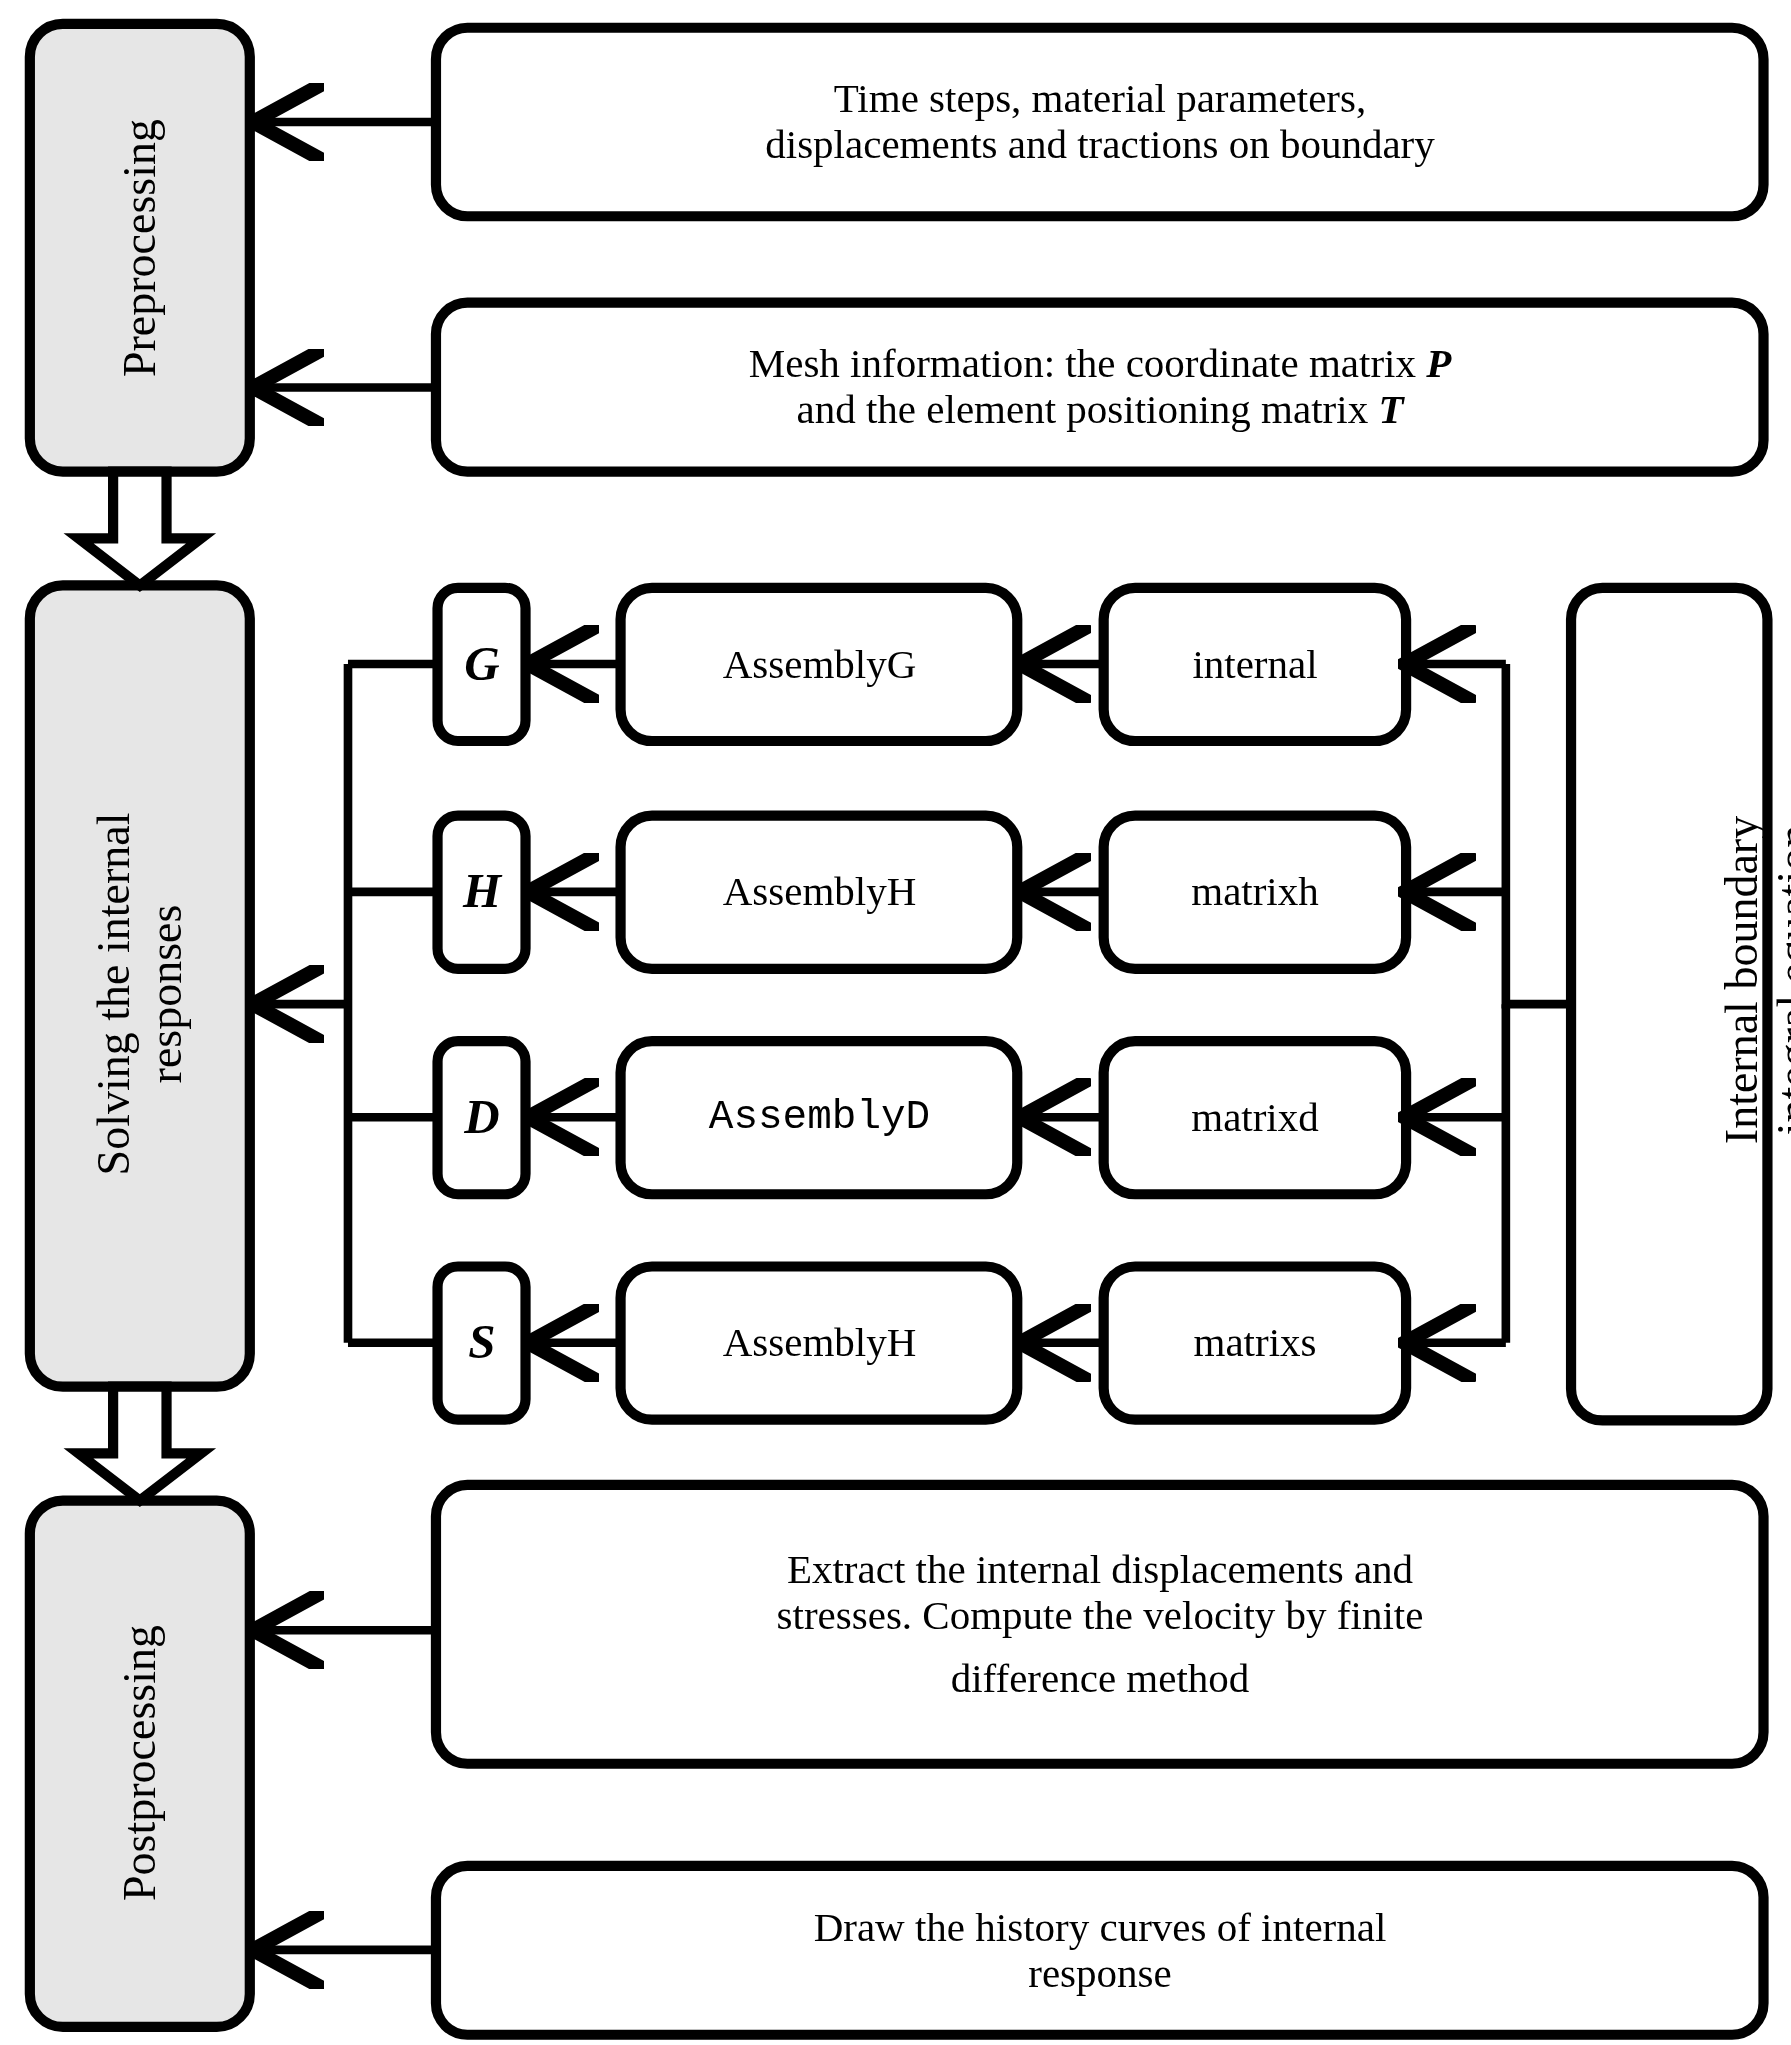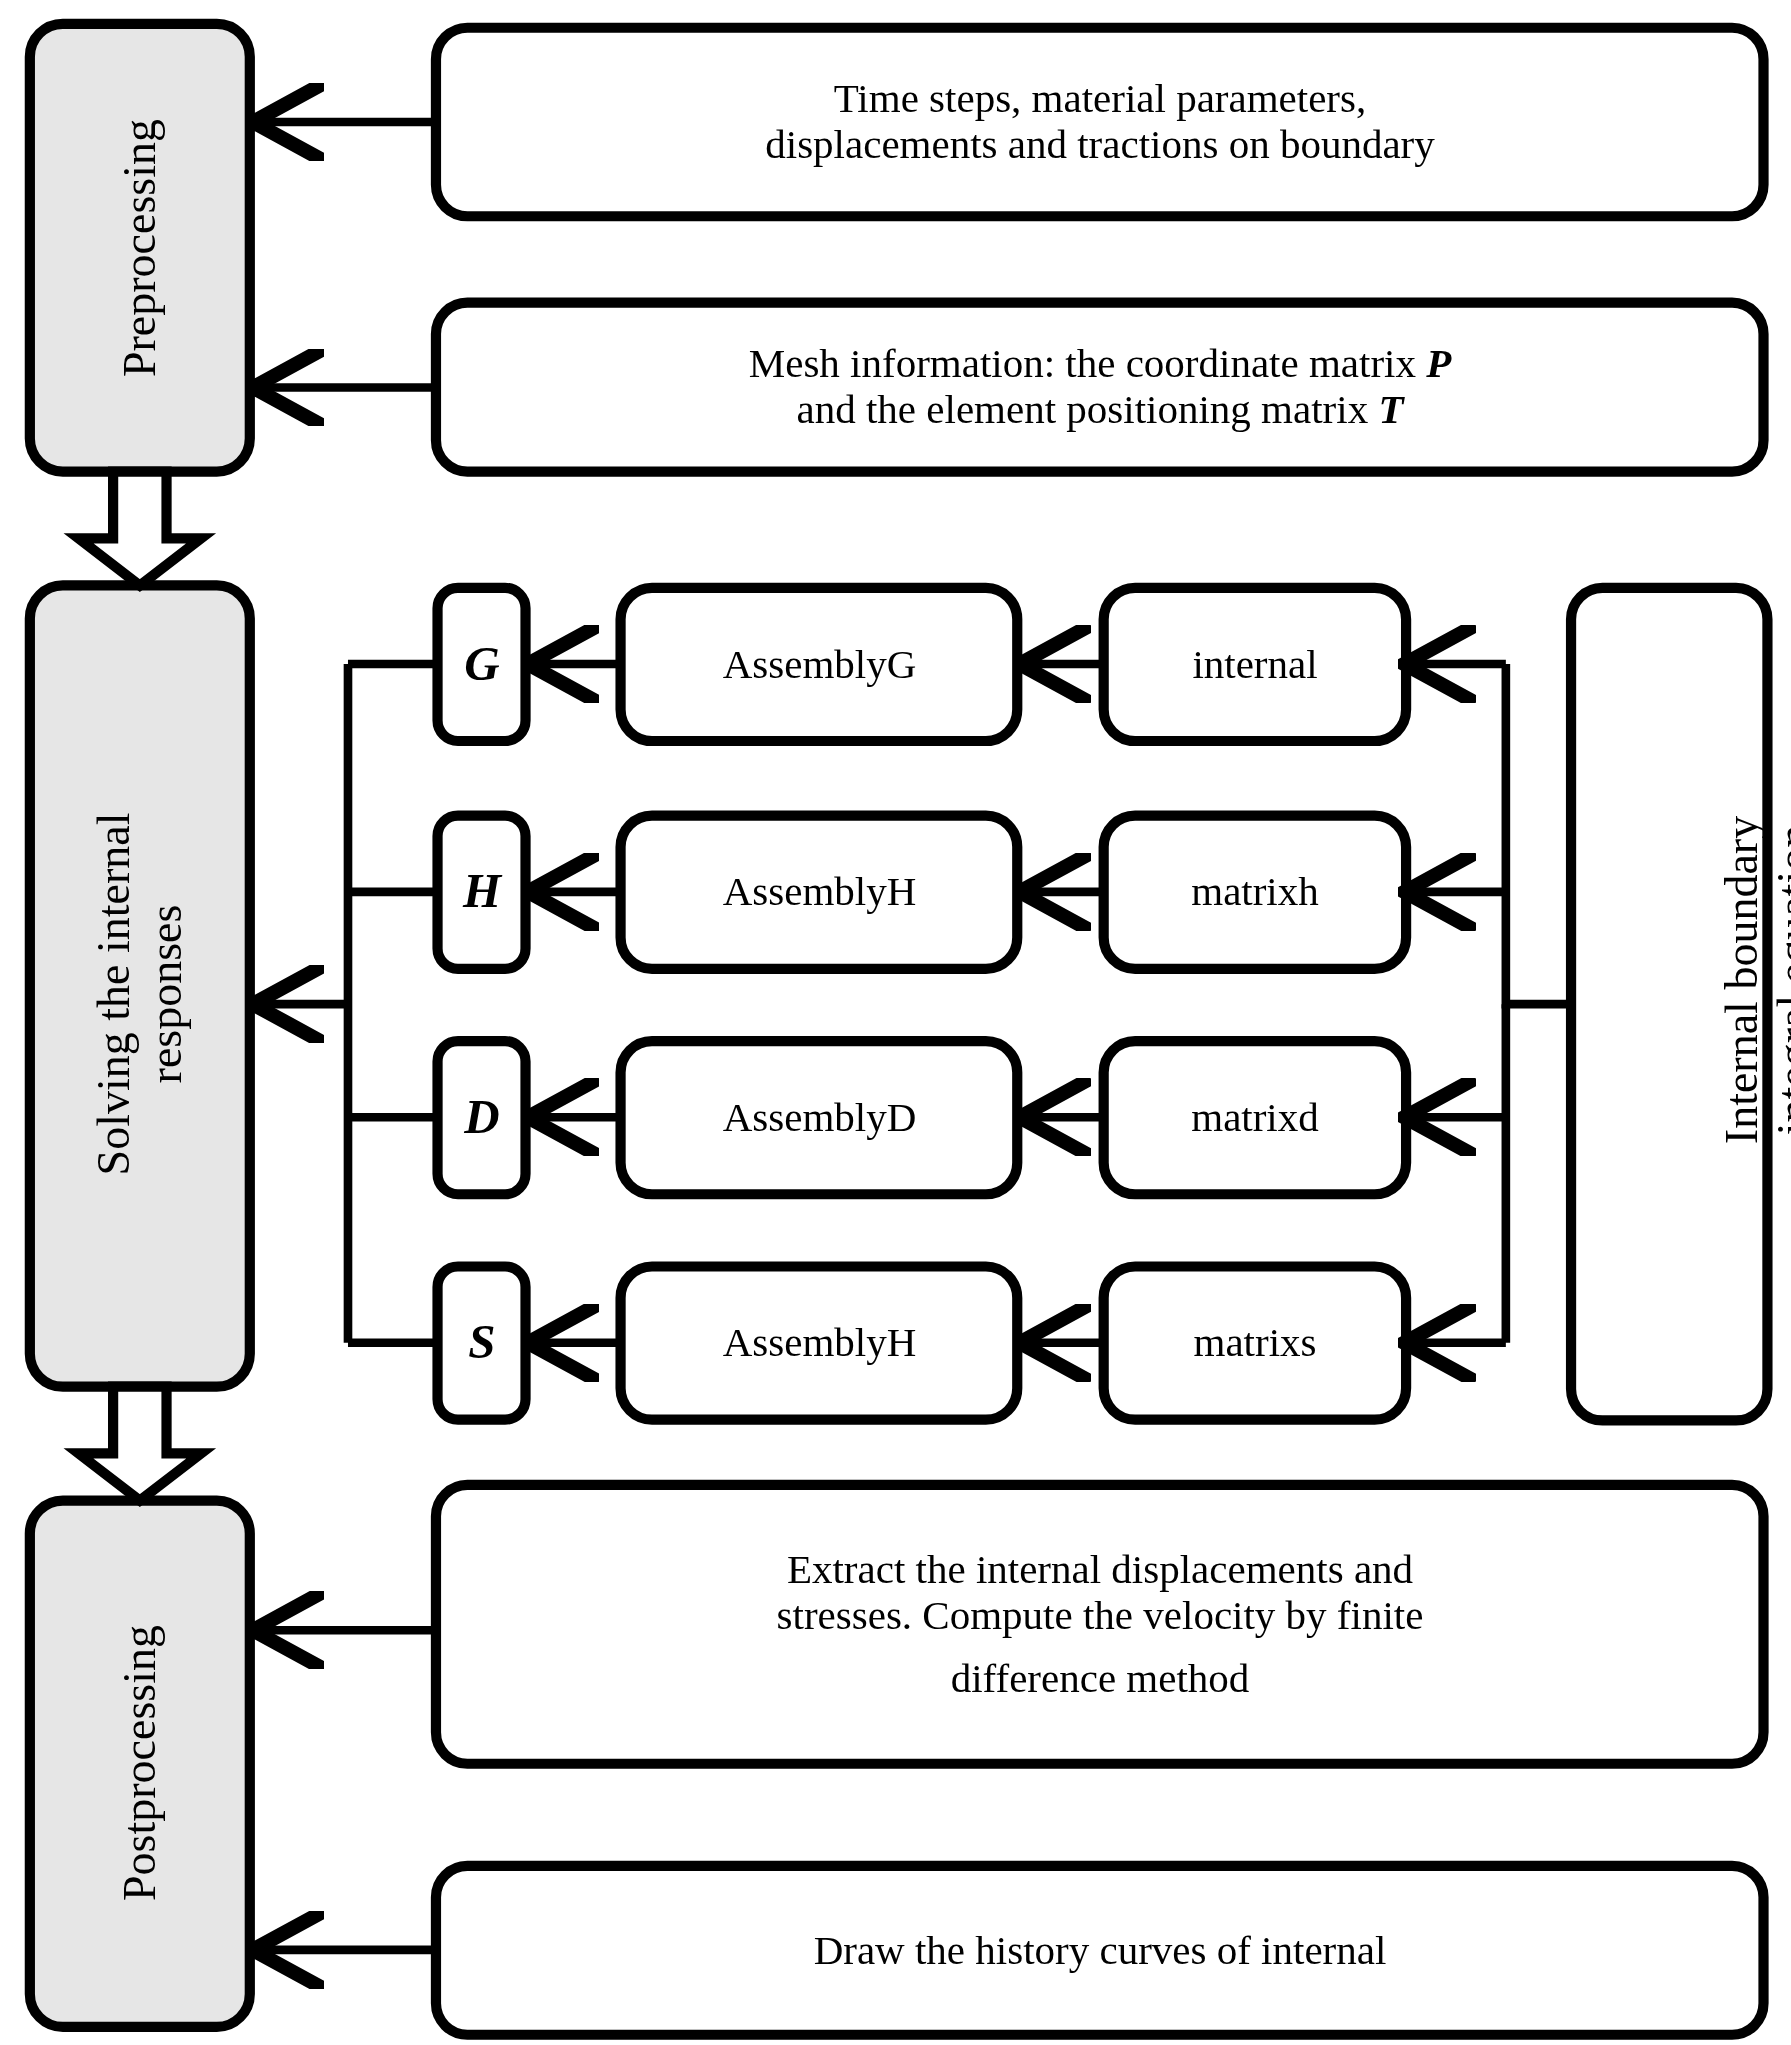--- a/index.html
+++ b/index.html
@@ -133,21 +133,21 @@
   <div class="lbl mat" style="left:438px;top:1266px;width:88px;height:153px;">
       <span>S</span>
     </div>
 
   <div class="lbl big" style="left:621px;top:588px;width:397px;height:153px;">
       <span>AssemblyG</span>
     </div>
   <div class="lbl big" style="left:621px;top:815px;width:397px;height:153px;">
       <span>AssemblyH</span>
     </div>
-  <div class="lbl big" style="left:621px;top:1041px;width:397px;height:153px;">
+  <div class="lbl big" style="left:621px;top:1041px;width:397px;height:153px;font-family:Liberation Mono, monospace;">
       <span>AssemblyD</span>
     </div>
   <div class="lbl big" style="left:621px;top:1266px;width:397px;height:153px;">
       <span>AssemblyH</span>
     </div>
 
   <div class="lbl big" style="left:1104px;top:588px;width:302px;height:153px;">
       <span>internal</span>
     </div>
   <div class="lbl big" style="left:1104px;top:815px;width:302px;height:153px;">
@@ -171,17 +171,18 @@
     <span>
       <span style="display:block;">Extract the internal displacements and</span>
       <span style="display:block;">stresses. Compute the velocity by finite</span>
       <span style="display:block;margin-top:17px;">difference method</span>
     </span>
   </div>
 
   <div class="lbl big" style="left:452px;top:1866px;width:1296px;height:169px;">
     <span>
       <span style="display:block;">Draw the history curves of internal</span>
+      <span style="display:block;">response</span>
     </span>
   </div>
 
 </div>
 
 
 </body></html>

